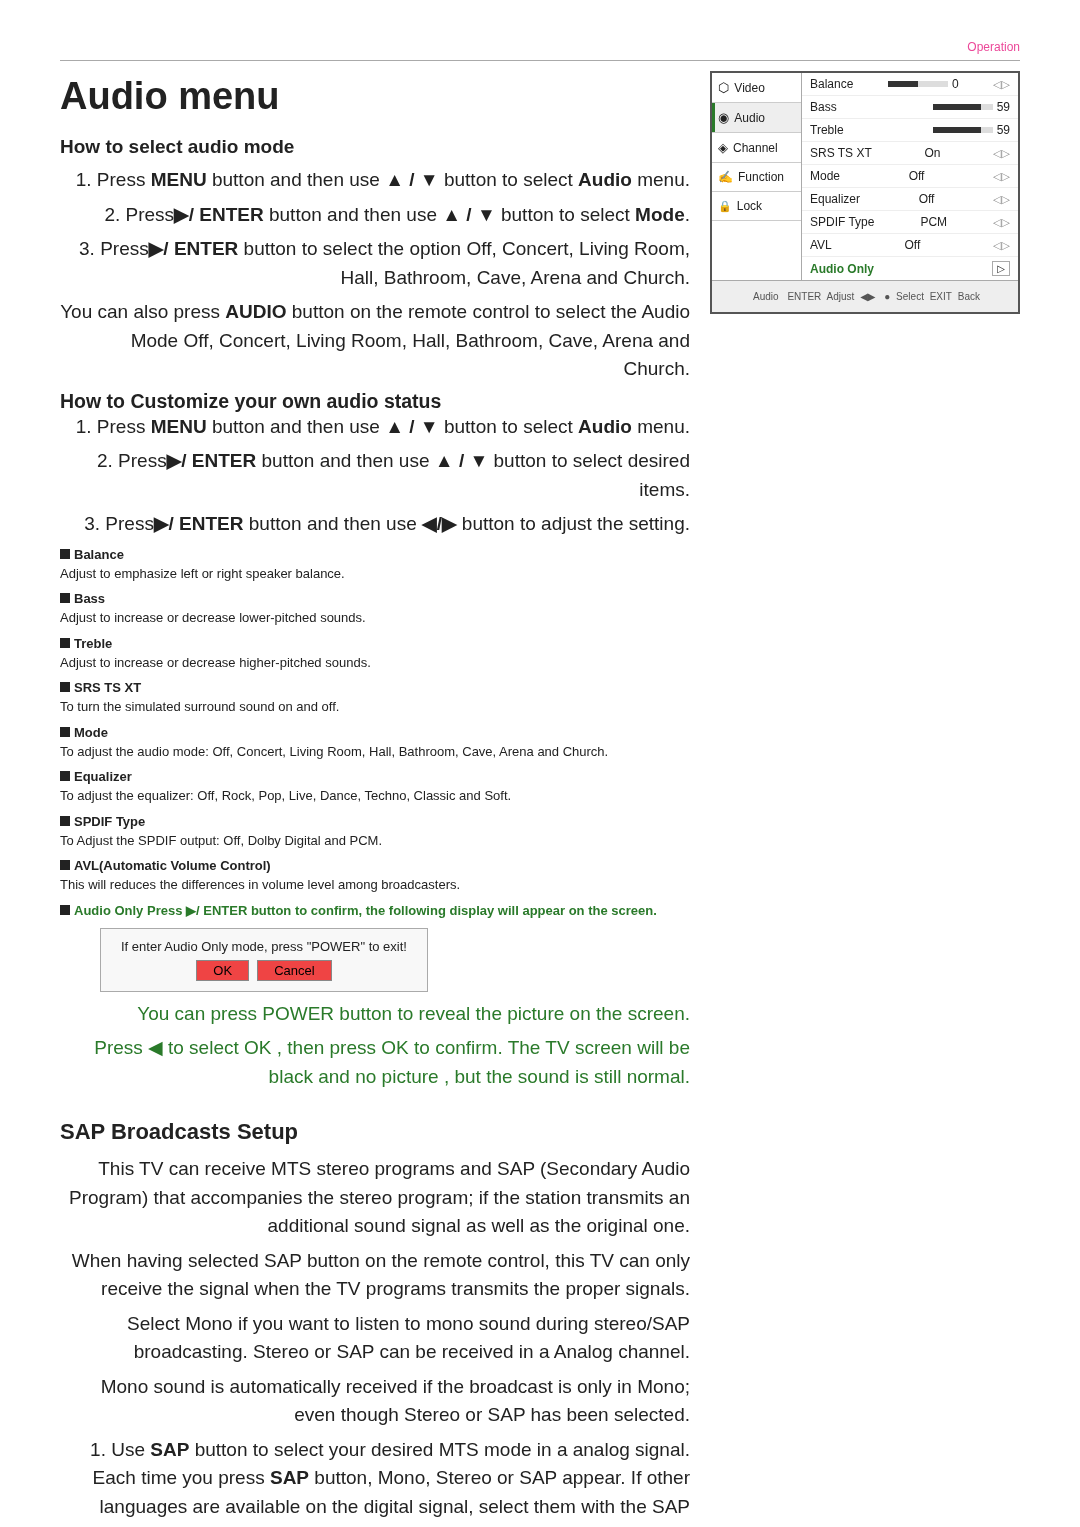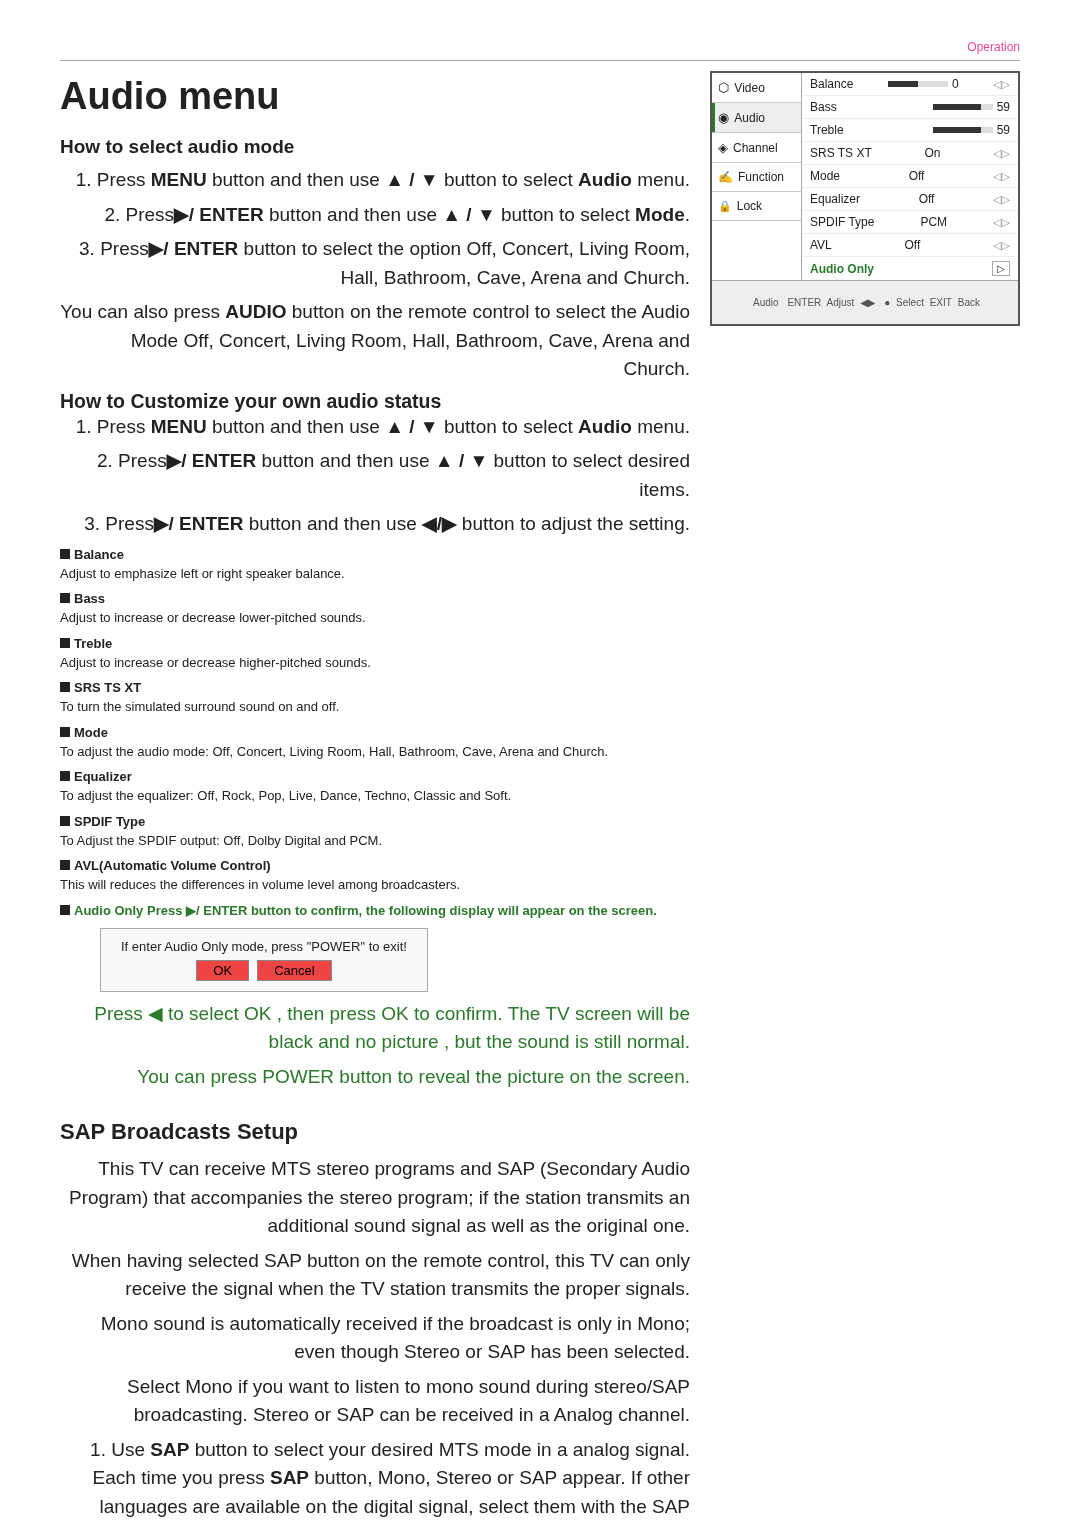--- a/index.html
+++ b/index.html
@@ -162,21 +162,21 @@
     }
     .menu-row.audio-only-row .row-arr {
       border: 1px solid #aaa;
       padding: 0 3px;
       font-size: 10px;
     }
     .menu-footer {
       background: #eee;
       border-top: 1px solid #aaa;
       font-size: 10px;
-      padding: 16px 6px;
+      padding: 10px 6px;
       text-align: center;
       color: #555;
     }
     .menu-footer span { margin: 0 3px; }
     .active-indicator {
       position: absolute;
       left: 0; top: 0; bottom: 0;
       width: 3px;
       background: #2a7a2a;
     }
@@ -303,33 +303,33 @@
 
     <div class="audio-only-box">
       <div>If enter Audio Only mode, press "POWER" to exit!</div>
       <div class="audio-only-buttons">
         <button class="audio-only-btn">OK</button>
         <button class="audio-only-btn">Cancel</button>
       </div>
     </div>
 
     <p class="green-text">
+      You can press POWER button to reveal the picture on the screen.
+    </p>
+    <p class="green-text">
       Press ◀ to select OK , then press OK to confirm. The TV screen will be black and no picture , but the sound is still normal.
-    </p>
-    <p class="green-text">
-      You can press POWER button to reveal the picture on the screen.
     </p>
 
     
     <h3 class="sap-title">SAP Broadcasts Setup</h3>
 
     <p>This TV can receive MTS stereo programs and SAP (Secondary Audio Program) that accompanies the stereo program; if the station transmits an additional sound signal as well as the original one.</p>
-    <p>When having selected SAP button on the remote control, this TV can only receive the signal when the TV station transmits the proper signals.</p>
+    <p>When having selected SAP button on the remote control, this TV can only receive the signal when the TV programs transmits the proper signals.</p>
+    <p>Select Mono if you want to listen to mono sound during stereo/SAP broadcasting. Stereo or SAP can be received in a Analog channel.</p>
     <p>Mono sound is automatically received if the broadcast is only in Mono; even though Stereo or SAP has been selected.</p>
-    <p>Select Mono if you want to listen to mono sound during stereo/SAP broadcasting. Stereo or SAP can be received in a Analog channel.</p>
     <p>1. Use <strong>SAP</strong> button to select your desired MTS mode in a analog signal. Each time you press <strong>SAP</strong> button, Mono, Stereo or SAP appear. If other languages are available on the digital signal, select them with the SAP button.</p>
     <p>2. Press <strong>EXIT</strong> button to save and return to TV viewing.</p>
 
   </div>
 
   <div class="sidebar-panel">
     <div class="menu-panel">
       <div class="menu-panel-inner">
 
         <div class="menu-nav">

